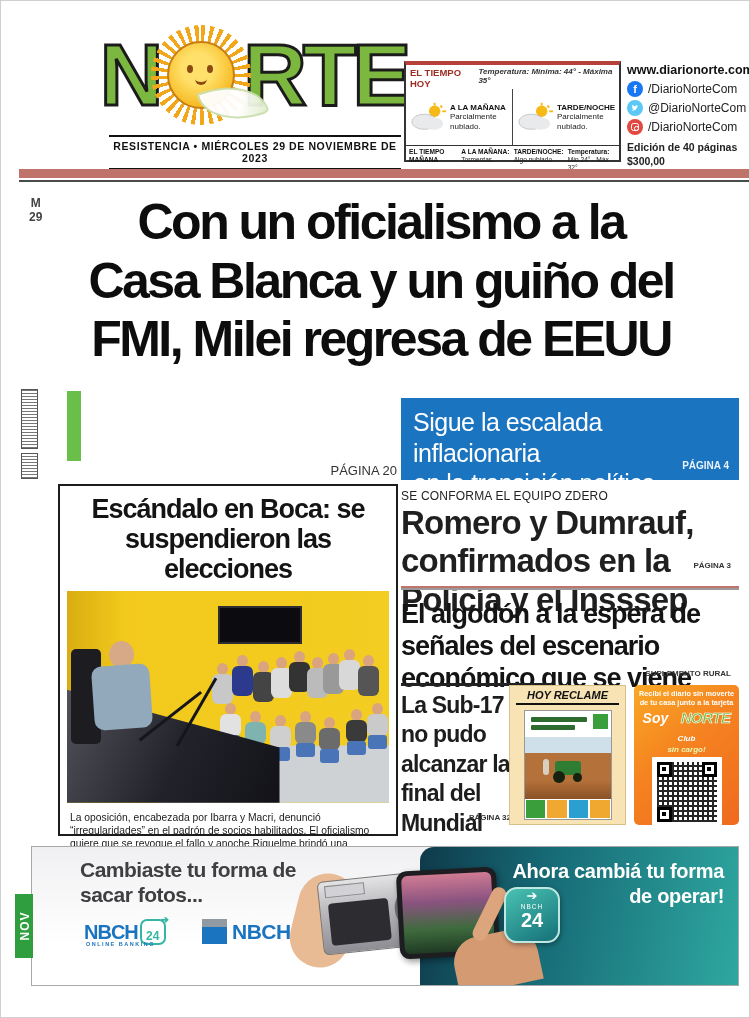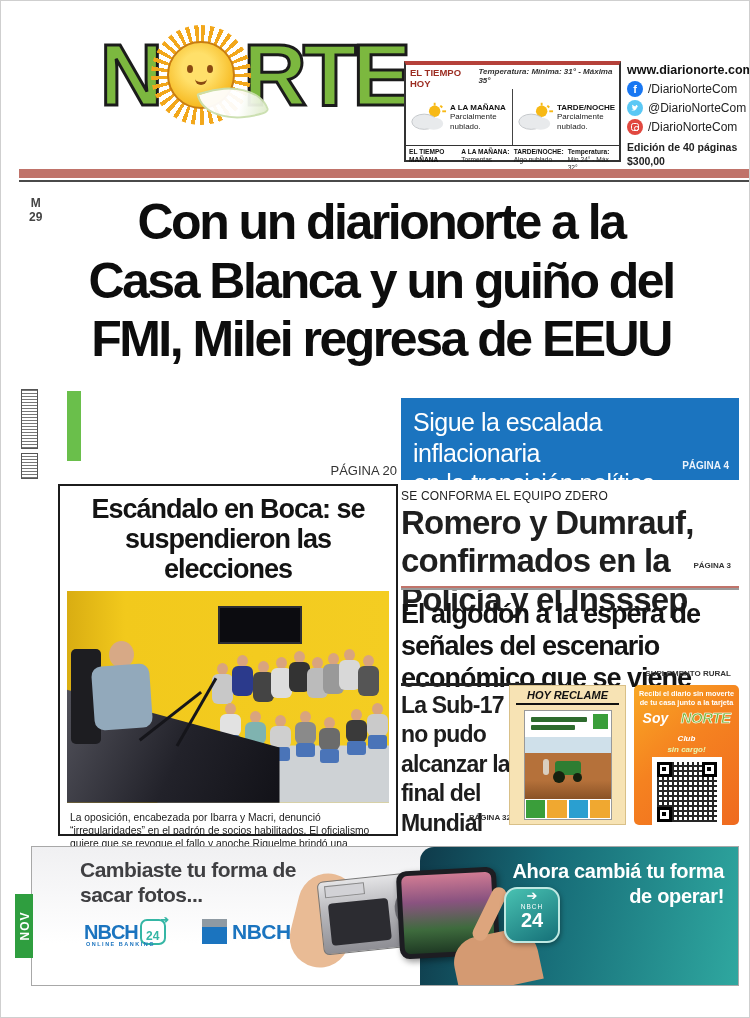--- a/index.html
+++ b/index.html
@@ -229,25 +229,26 @@
     <span class="logo-word">N</span>
     <span class="sun">
       <span class="sun-core"></span>
       <span class="sun-eye l"></span>
       <span class="sun-eye r"></span>
       <span class="sun-nose"></span>
       <span class="wing"></span>
     </span>
     <span class="logo-word">RTE</span>
   </div>
+  <div class="dateline-strip">RESISTENCIA • MIÉRCOLES 29 DE NOVIEMBRE DE 2023</div>
 
   <div class="weather">
     <div class="w-head">
       <span class="w-title">EL TIEMPO HOY</span>
-      <span class="w-temps">Temperatura: Mínima: 31° - Máxima 35°</span>
+      <span class="w-temps">Temperatura: Mínima: 44° - Máxima 35°</span>
     </div>
     <div class="w-panels">
       <div class="w-panel">
         <svg class="wsvg" width="38" height="30" viewBox="0 0 40 30">
           <circle cx="27" cy="9" r="6" fill="#f7b916"></circle>
           <g stroke="#f7b916" stroke-width="2">
               <line x1="27" y1="0" x2="27" y2="3"></line>
               <line x1="35" y1="9" x2="39" y2="9"></line>
               <line x1="33" y1="3" x2="35" y2="5"></line>
             </g>
@@ -322,21 +323,21 @@
   </div>
 
   <div class="masthead-rule"></div>
   <div class="masthead-rule2"></div>
 
   <div class="m29">
     <div>M</div>
     <div>29</div>
   </div>
   <div class="lead-headline">
-    <div>Con un diarionorte a la</div>
+    <div>Con un oficialismo a la</div>
     <div>Casa Blanca y un guiño del</div>
     <div>FMI, Milei regresa de EEUU</div>
   </div>
 
   <div class="legal1"></div>
   <div class="legal2"></div>
   <div class="deck-bar"></div>
   <div class="deck-page">PÁGINA 20</div>
 
   <div class="boca">

